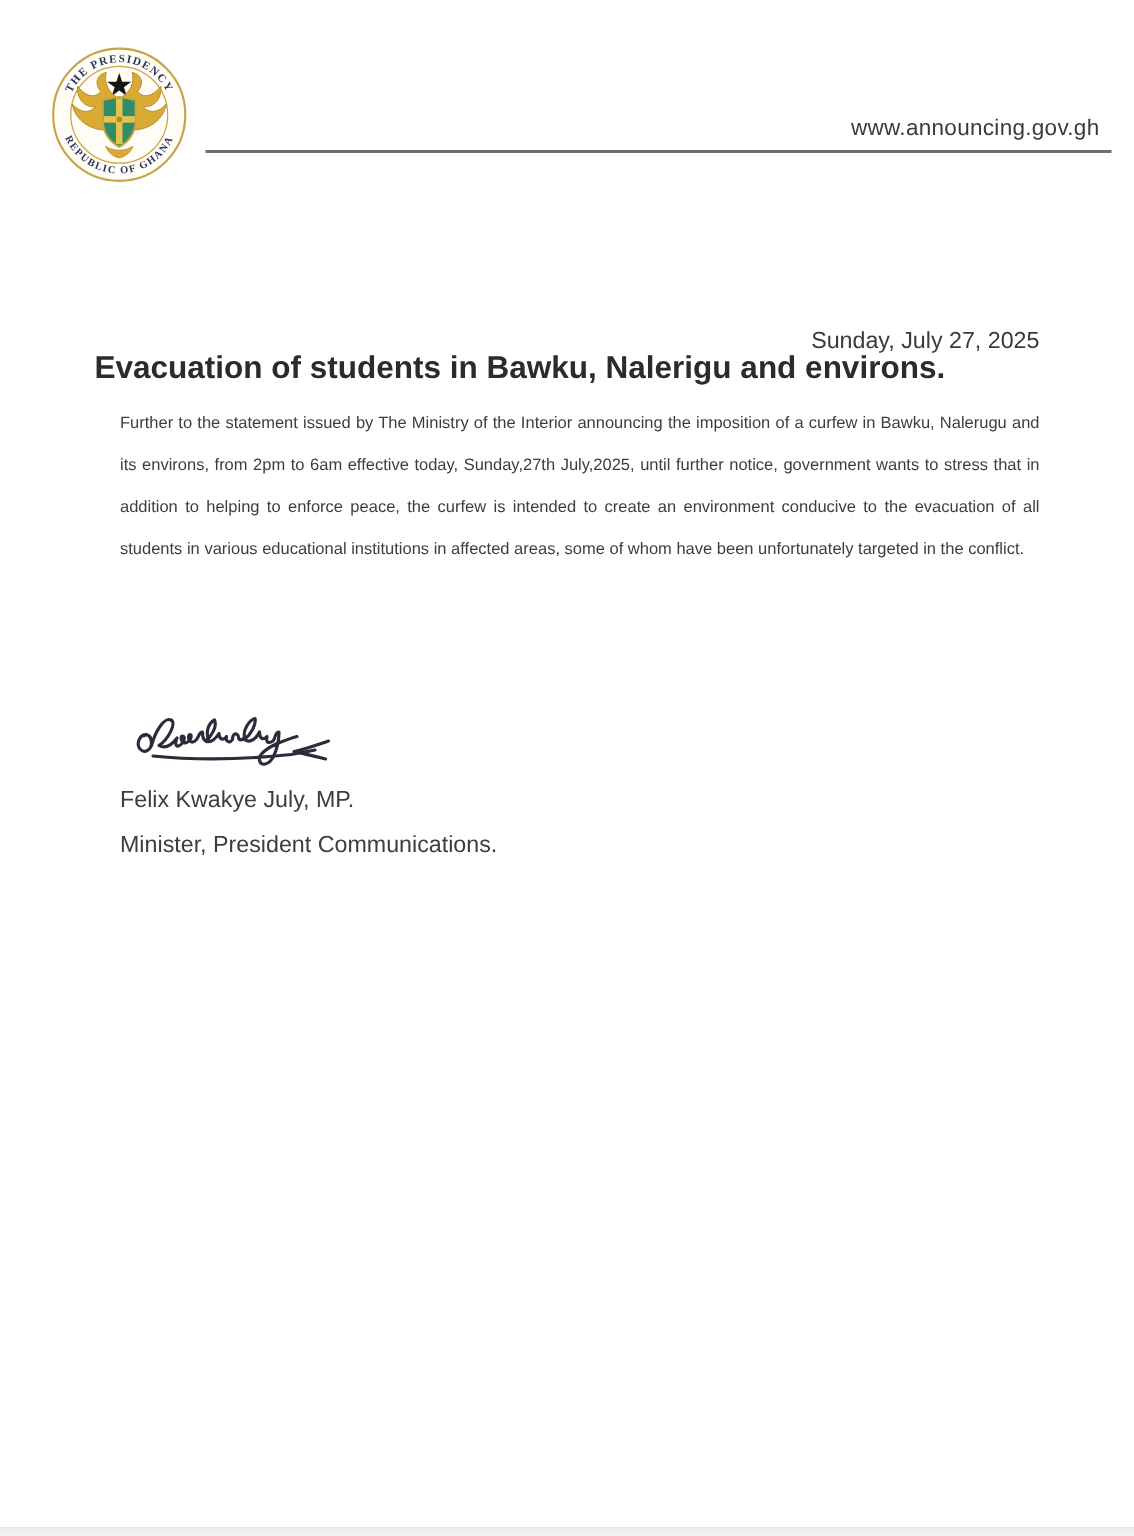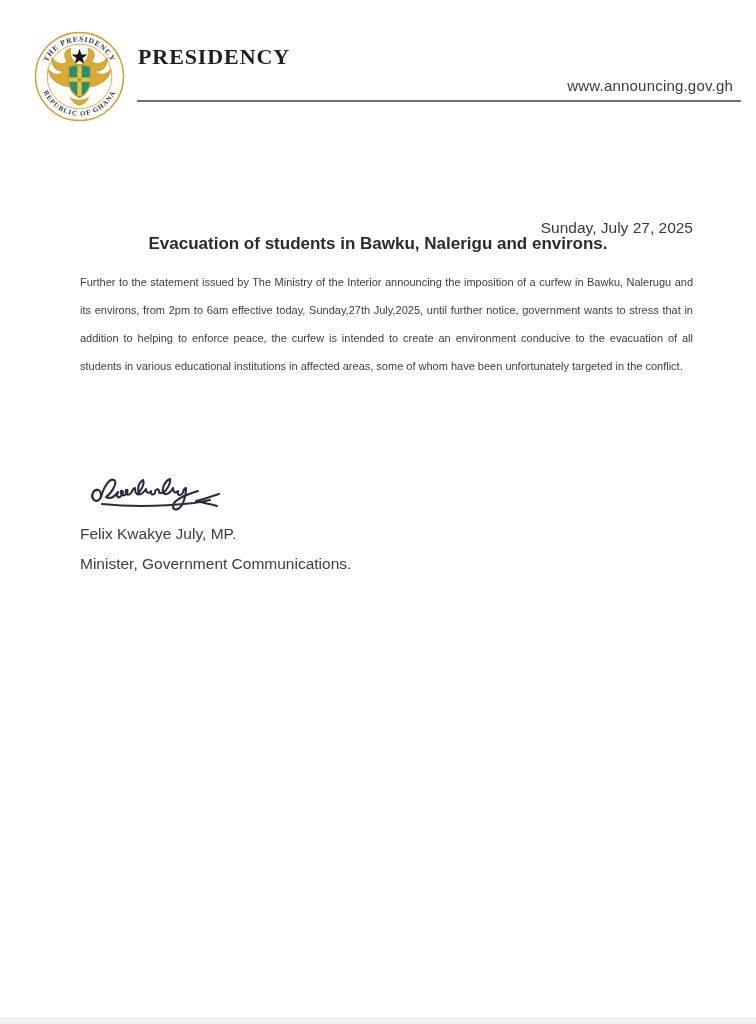--- a/index.html
+++ b/index.html
@@ -24,21 +24,21 @@
     position:absolute; left:137px; top:100px; width:604px; height:2px;
     background:#6f6f6f;
   }
   
   .date {
     position:absolute; top:187px; right:63px;
     font-size:15.5px; color:#3a3a3a;margin-top:32px;
   }
   .title {
     position:absolute; top:234px; left:63px; right:63px;
-    text-align:center; font-weight:700; font-size:17px; color:#2b2b2b;
+    text-align:left; font-weight:700; font-size:21px; color:#2b2b2b;
   }
   .body-text {
     position:absolute; top:268px; left:80px; width:613px;
     font-size:11px; line-height:28px; color:#3d3d3d;
     text-align:justify;
   }
   .signature { position:absolute; left:86px; top:458px; width:152px; height:58px; }
   .signoff {
     position:absolute; left:80px; top:519px;
     font-size:15.5px; color:#3c3c42;
@@ -91,21 +91,20 @@
         <rect x="47.6" y="38" width="4.8" height="33.5" fill="#e6c14b"></rect>
         <rect x="38.6" y="51" width="22.8" height="4.8" fill="#e6c14b"></rect>
         <circle cx="50" cy="53.4" r="2.1" fill="#b8892a"></circle>
 
         <path d="M40,73 C45,77 55,77 60,73 C58,79 52,81.5 50,81.5 C48,81.5 42,79 40,73 Z" fill="#d9ab35" stroke="#b8892a" stroke-width="0.6"></path>
       </g>
     </svg>
   </div>
 
   <div class="brand">
-    <div>PRESIDENCY</div>
   </div>
 
   <div class="url">www.announcing.gov.gh</div>
   <div class="rule"></div>
 
   <div class="date">Sunday, July 27, 2025</div>
 
   <div class="title">Evacuation of students in Bawku, Nalerigu and environs.</div>
 
   <div class="body-text">Further to the statement issued by The Ministry of the Interior announcing the imposition of a curfew in Bawku, Nalerugu and its environs, from 2pm to 6am effective today, Sunday,27th July,2025, until further notice, government wants to stress that in addition to helping to enforce peace, the curfew is intended to create an environment conducive to the evacuation of all students in various educational institutions in affected areas, some of whom have been unfortunately targeted in the conflict.</div>
@@ -135,17 +134,17 @@
 
         <path d="M16,46 C45,49 80,48 108,45 C114,44 120,43 124,42"></path>
 
         <path d="M133,36 C124,39 116,42 110,43 C116,44.5 124,46 131,48"></path>
       </g>
     </svg>
   </div>
 
   <div class="signoff">
     <div class="signoff-line">Felix Kwakye July, MP.</div>
-    <div class="signoff-line">Minister, Government Communications.</div>
+    <div class="signoff-line">Minister, President Communications.</div>
   </div>
 
   <div class="bottom-edge"></div>
 </div>
 
 </body></html>

